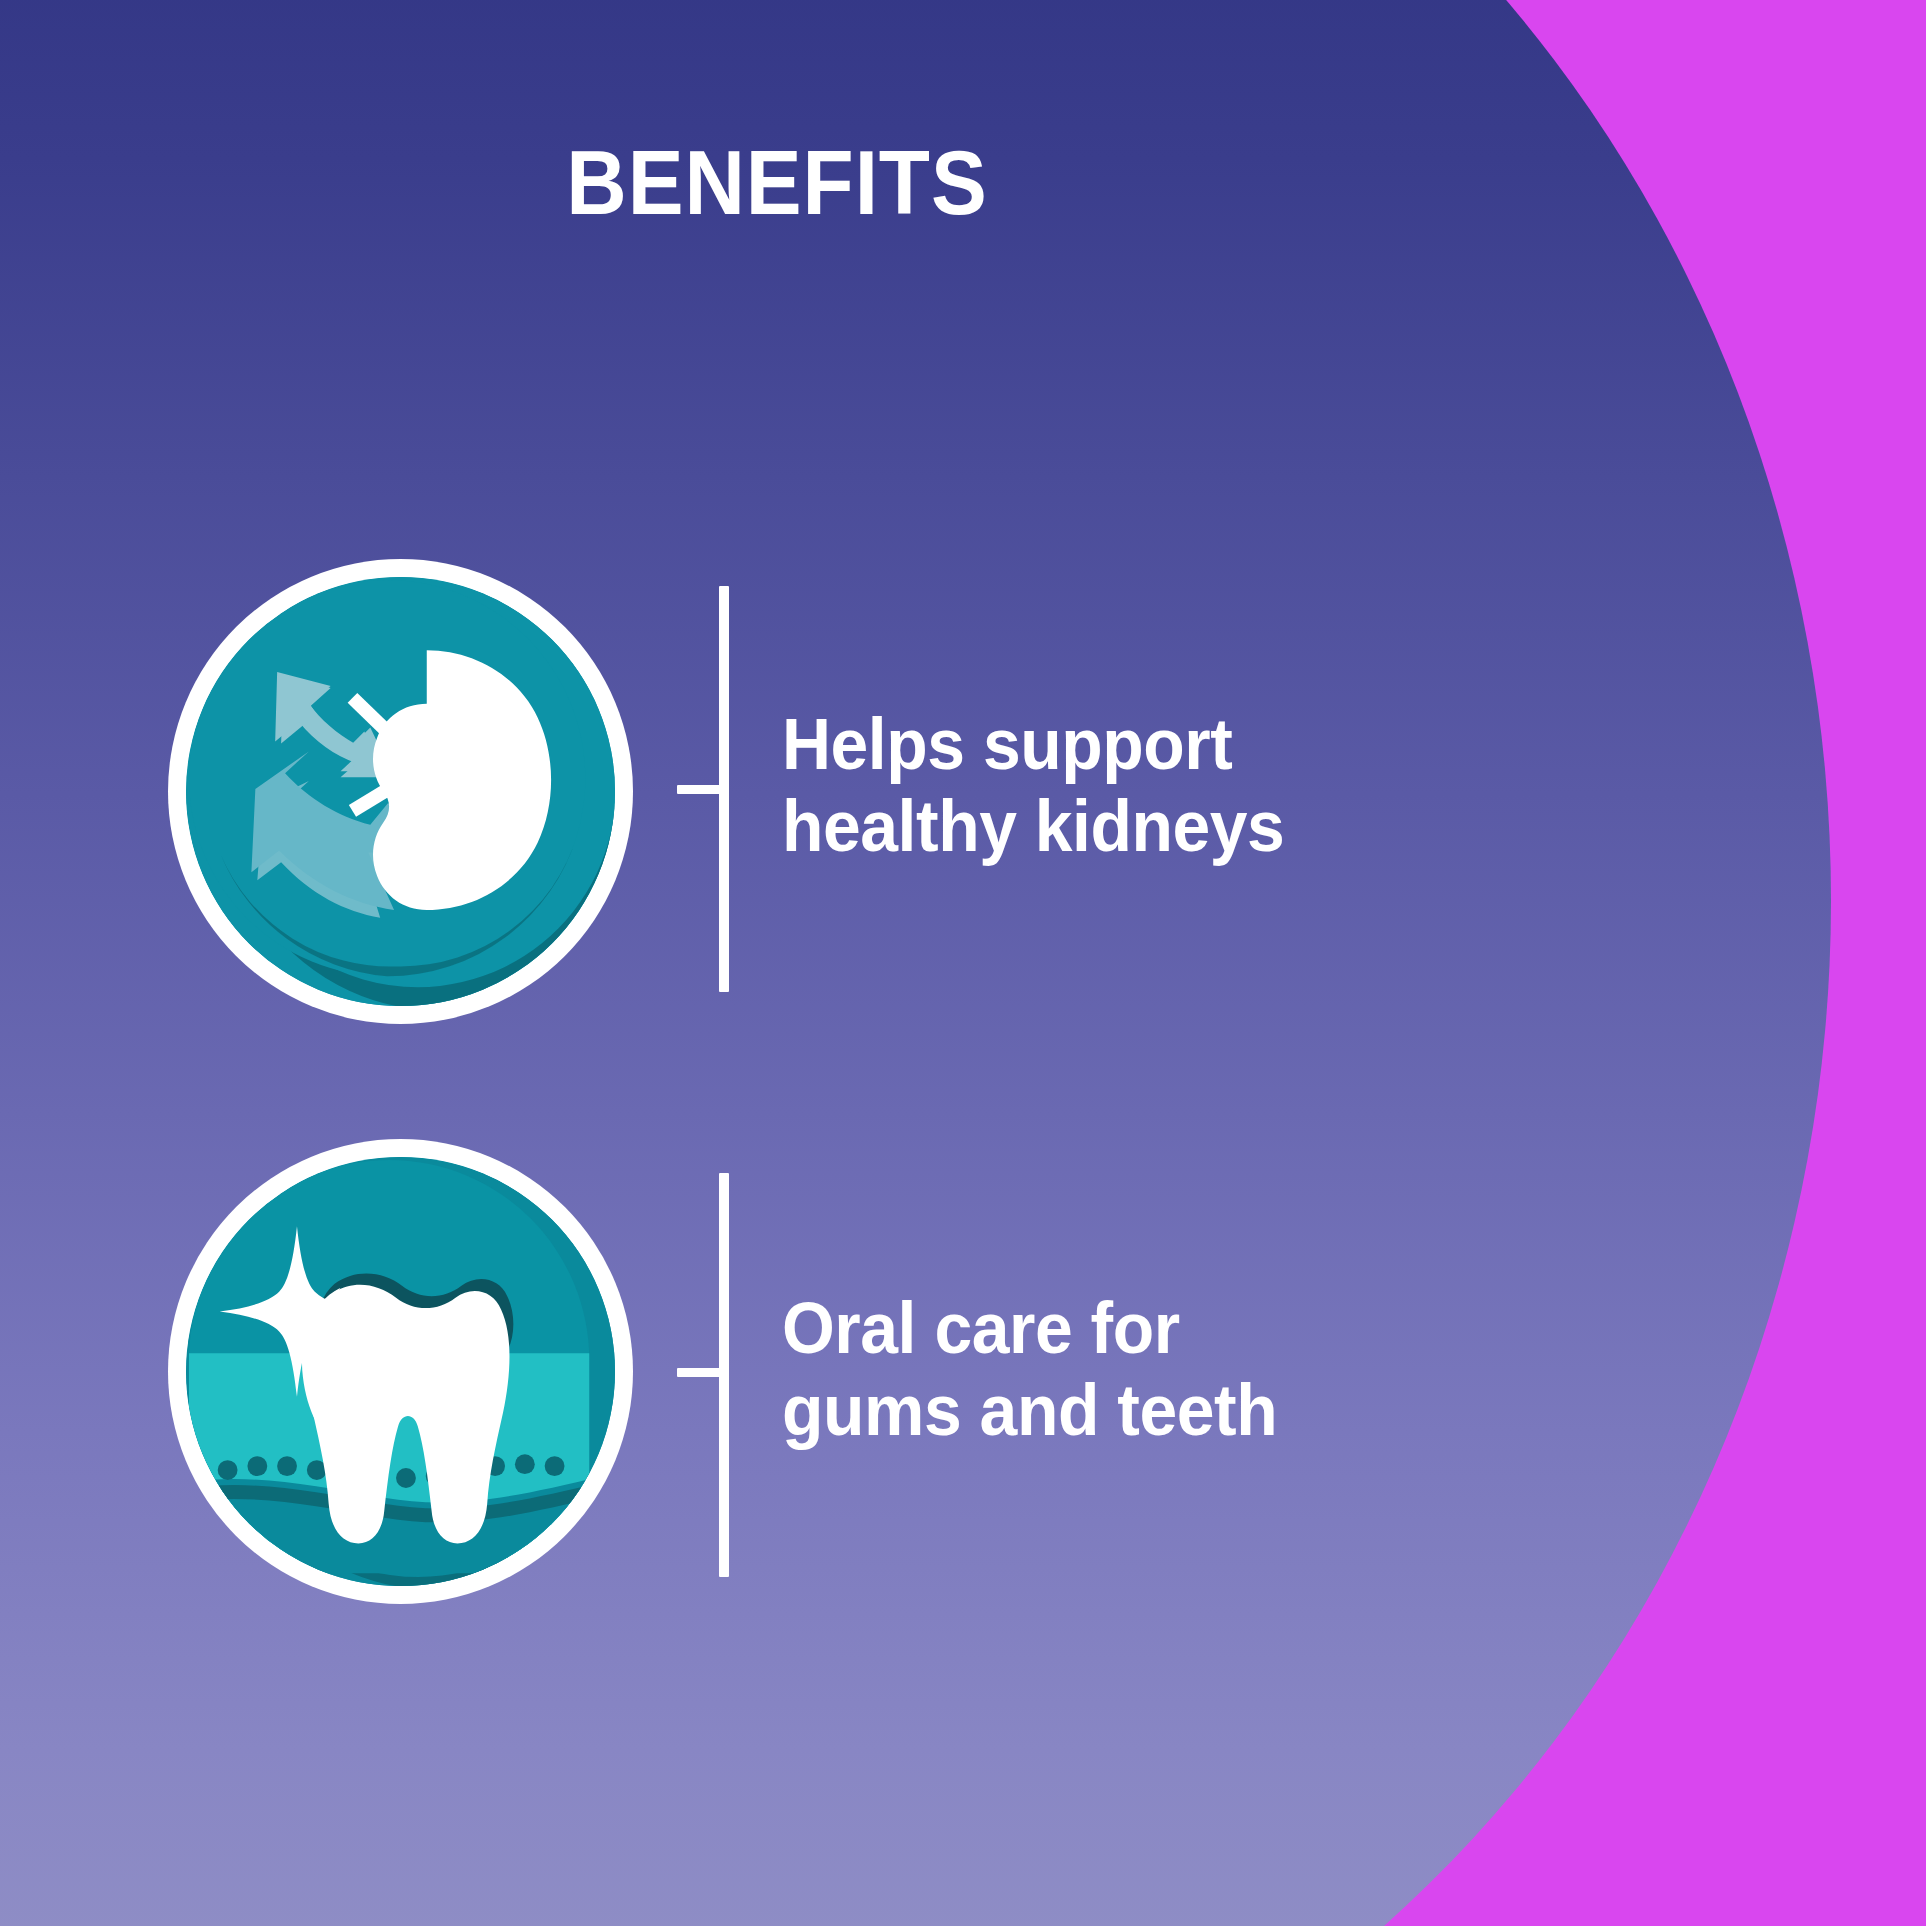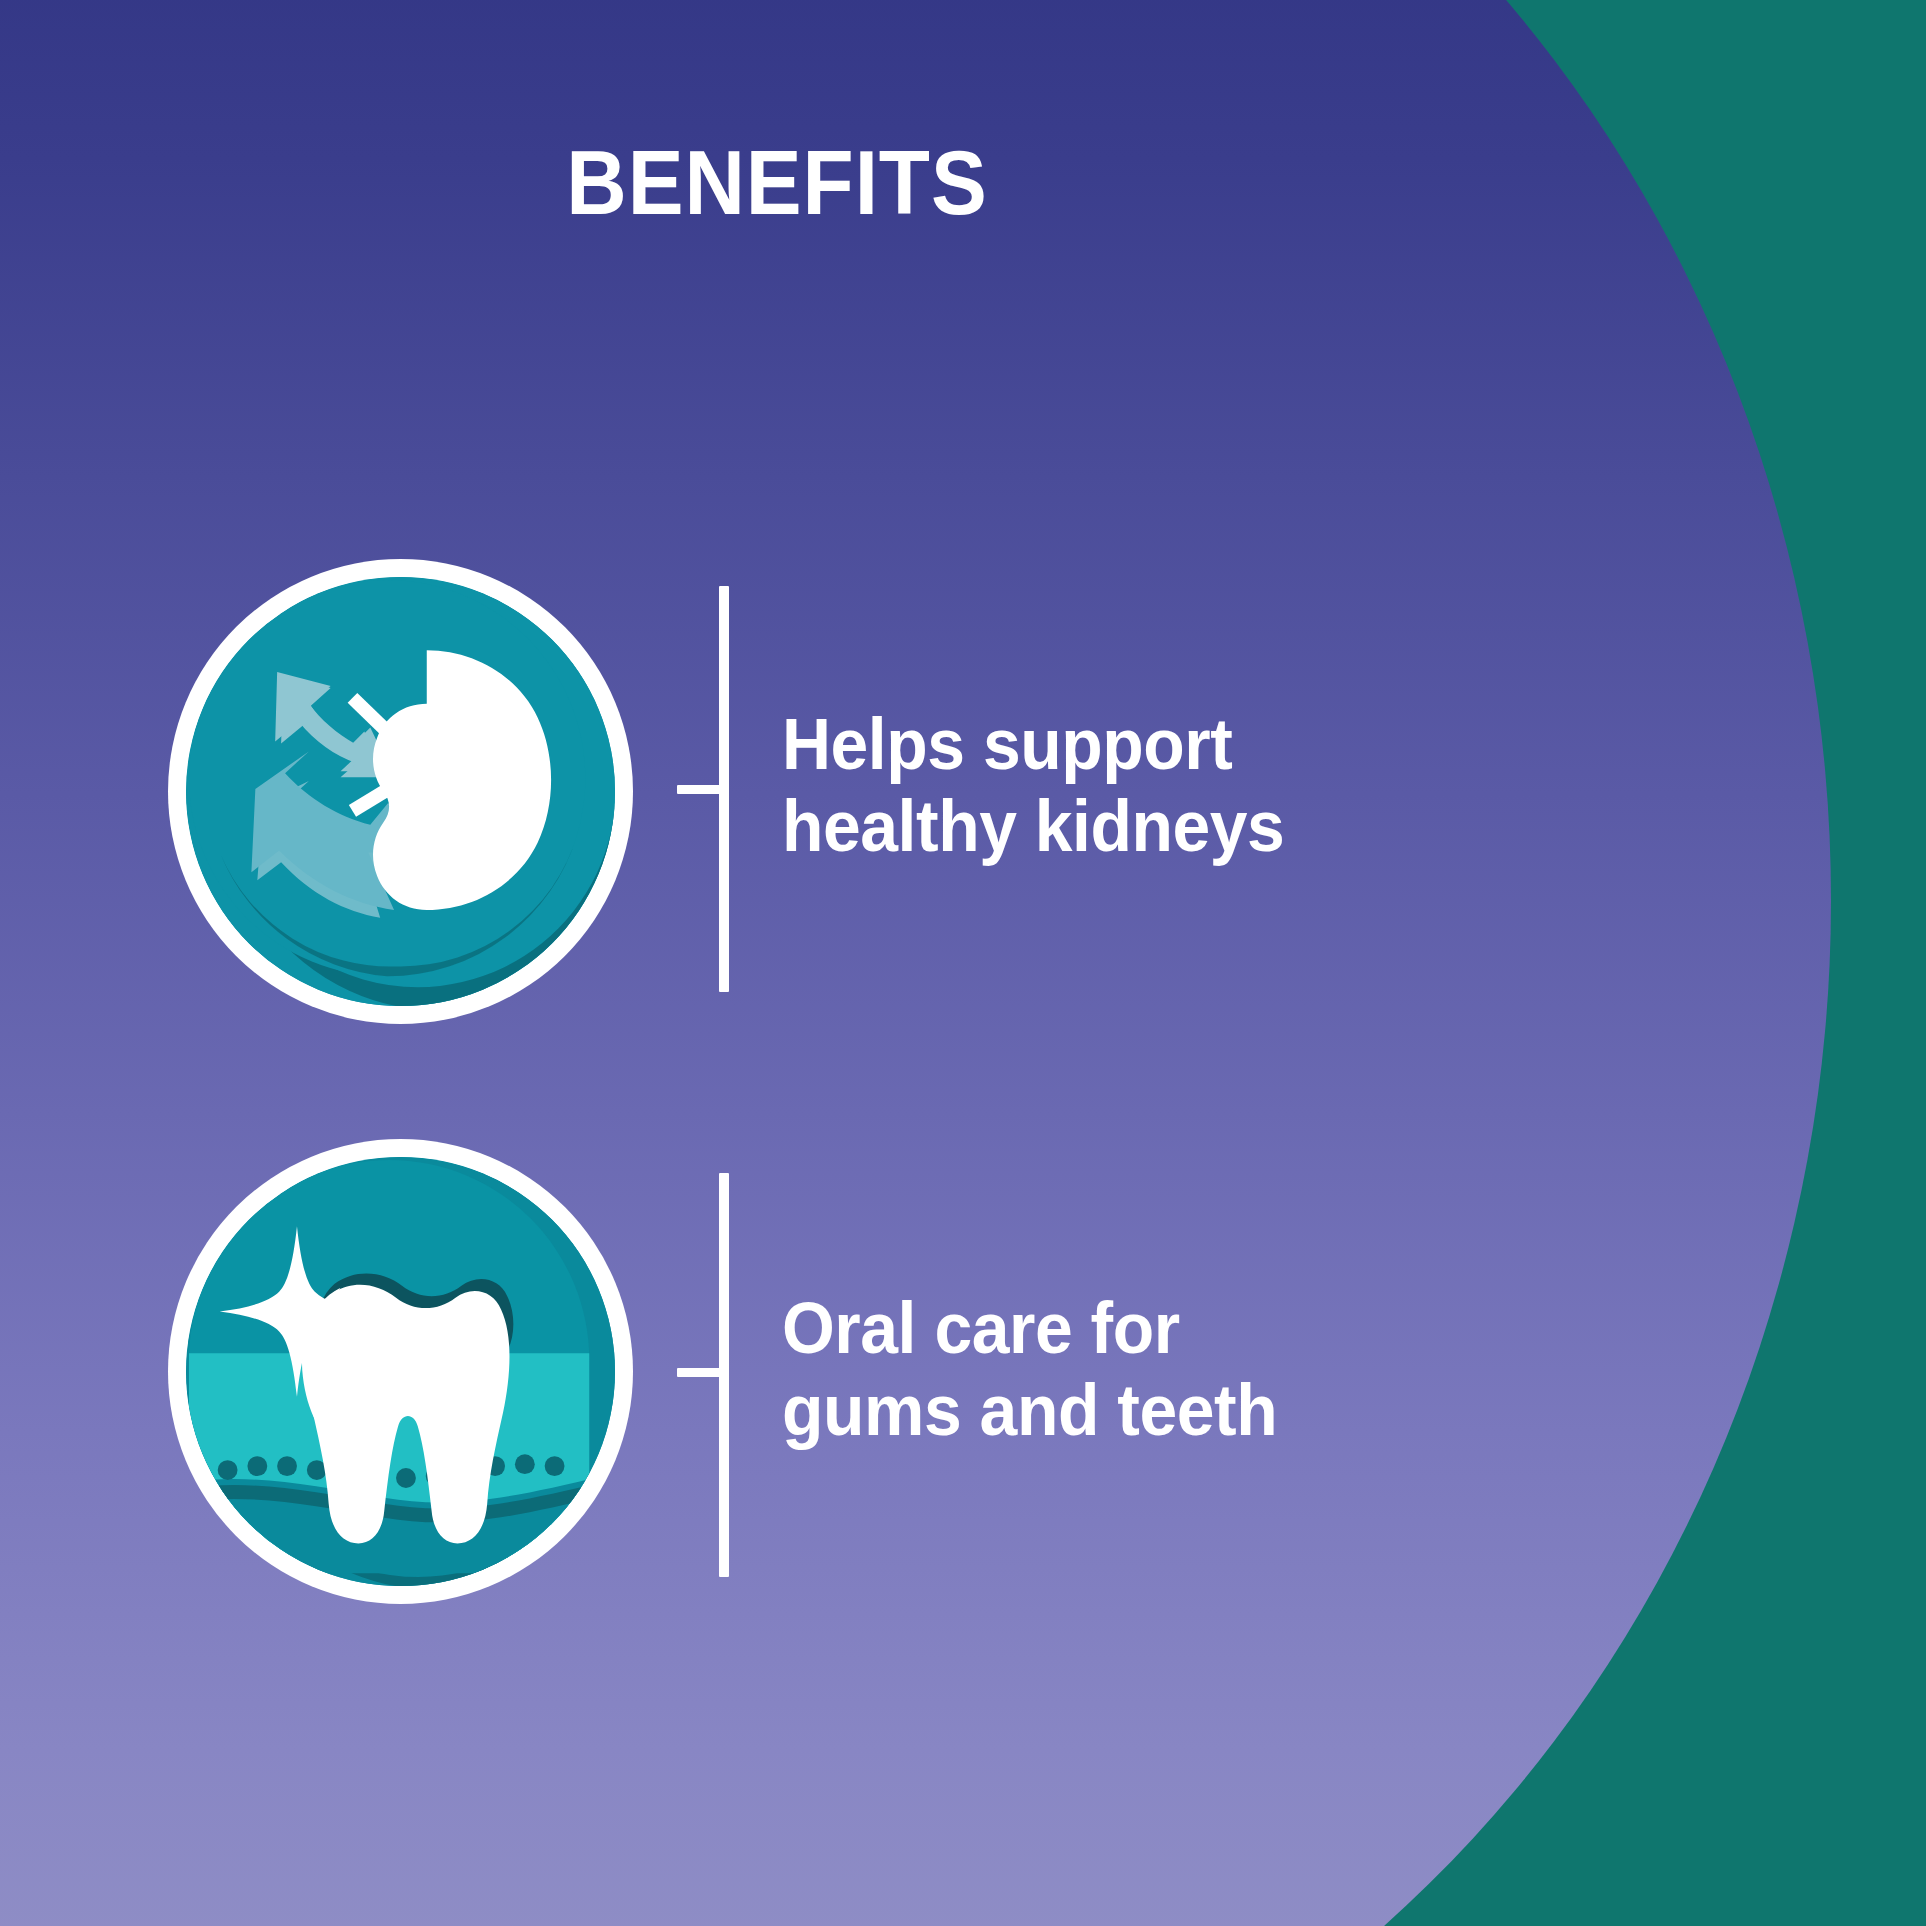--- a/index.html
+++ b/index.html
@@ -1,17 +1,17 @@
 <!DOCTYPE html>
 <html><head>
 <meta charset="utf-8">
 <style>
   html,body{margin:0;padding:0;background:#ffffff;}
   body{width:1927px;height:1927px;overflow:hidden;font-family:"Liberation Sans",sans-serif;}
-  #stage{position:relative;width:1927px;height:1927px;background:#0f766e;overflow:hidden;}
+  #stage{position:relative;width:1927px;height:1927px;background:#d946ef;overflow:hidden;}
 
   
   #blob{
     position:absolute;
     left:-614px; top:-426px;
     width:2445px; height:2653px;
     border-radius:50%;
     background:linear-gradient(to bottom,#2b2f7e 0%,#2f3382 10%,#3a3d8c 22%,#4a4c99 34%,#5a5aa6 46%,#6a69b2 58%,#7a78bd 70%,#8886c4 82%,#9190c6 92%,#9594c8 100%);
   }
   

